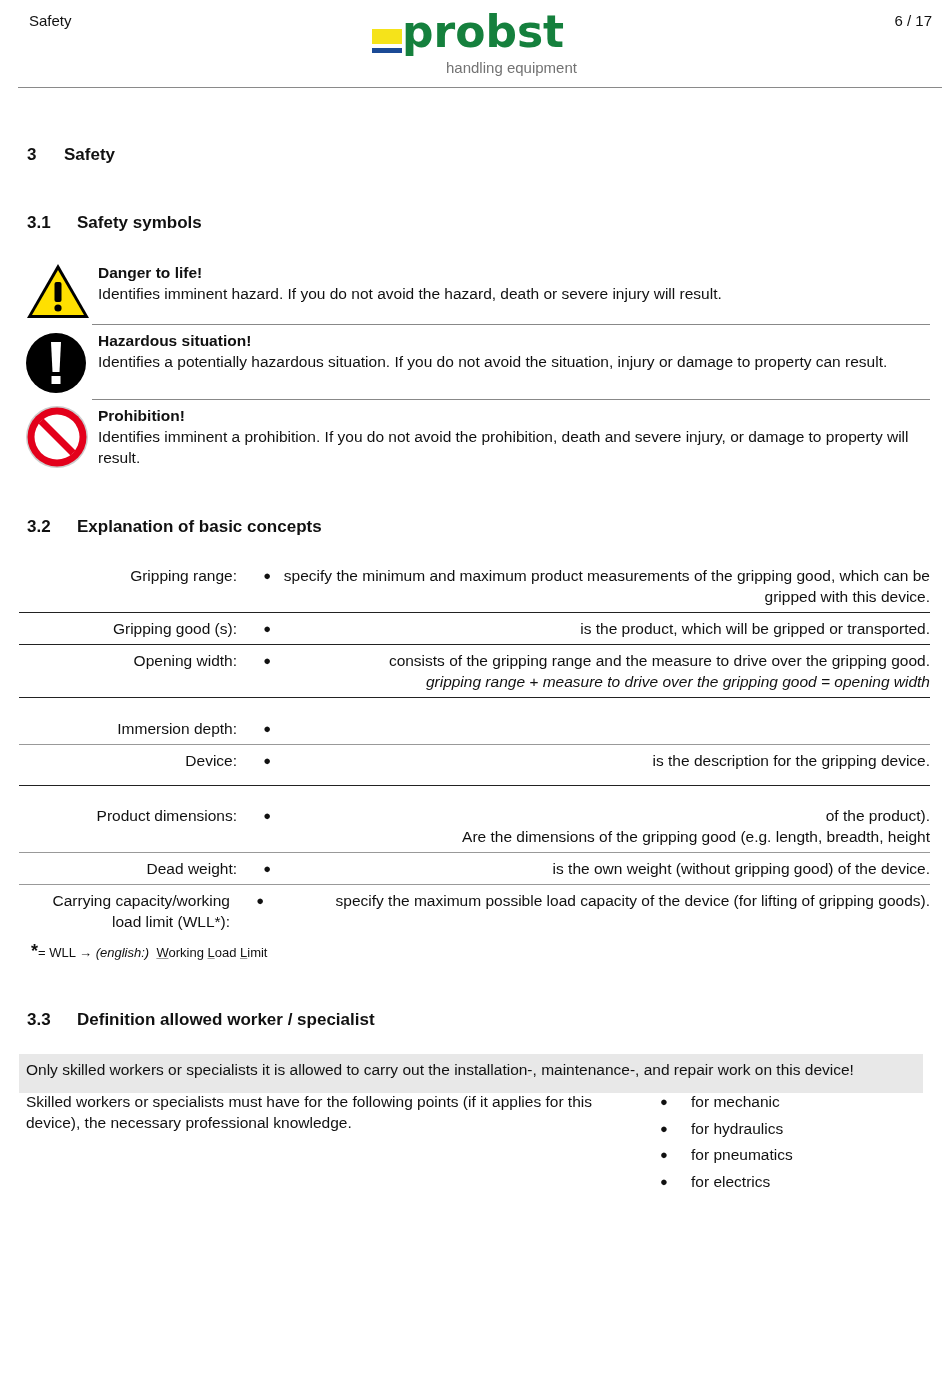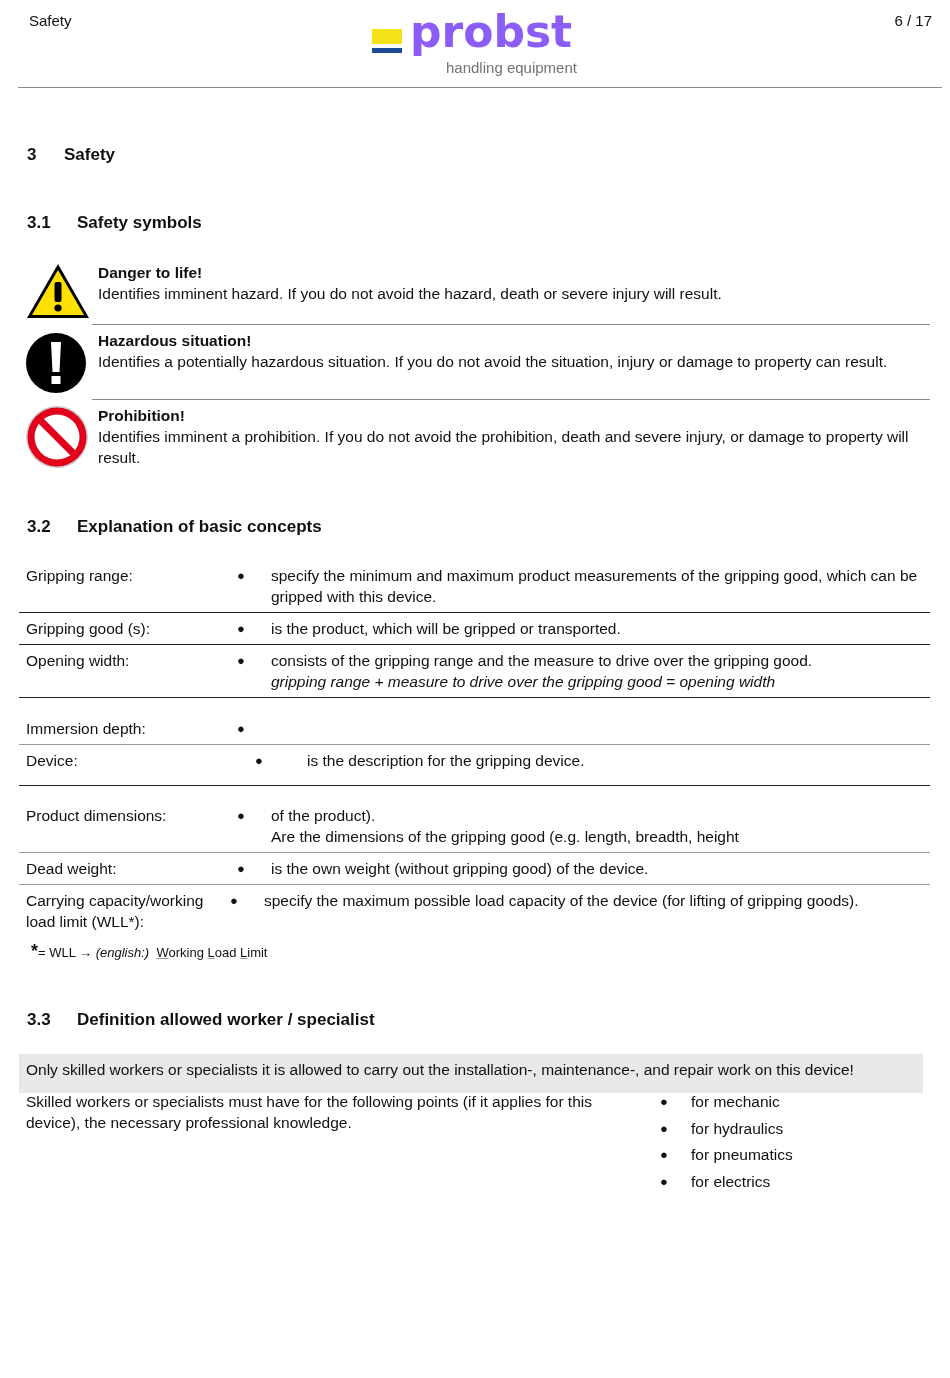--- a/index.html
+++ b/index.html
@@ -9,36 +9,36 @@
     color: #111111; font-size: 15.5px;
   }
   .abs { position: absolute; }
   .header-left { left: 29px; top: 12px; font-size: 15px; }
   .header-right { right: 18px; top: 12px; font-size: 15px; }
   .header-line { left: 18px; top: 87px; width: 924px; height: 0; border-top: 1.5px solid #8a8a8a; }
 
   .logo { left: 372px; top: 18px; width: 226px; height: 62px; }
   .logo-bar { position: absolute; left: 0; top: 11px; width: 30px; height: 15px; background: #f5e31a; }
   .logo-bar2 { position: absolute; left: 0; top: 30px; width: 30px; height: 5px; background: #1b4a96; }
-  .logo-word { position: absolute; left: 38px; top: -8px; font-family: "DejaVu Sans", sans-serif; font-weight: bold;
-    font-size: 44px; color: #8b5cf6; letter-spacing: 0px; line-height: 1; }
+  .logo-word { position: absolute; left: 30px; top: -8px; font-family: "DejaVu Sans", sans-serif; font-weight: bold;
+    font-size: 44px; color: #15803d; letter-spacing: 0px; line-height: 1; }
   .logo-sub { position: absolute; left: 74px; top: 41px; font-size: 15px; color: #737373; white-space: nowrap; }
 
   .h1 { left: 27px; top: 145px; font-size: 17px; font-weight: bold; }
   .h1 .num { display: inline-block; width: 37px; font-weight: bold; }
   .h2 { left: 27px; font-size: 17px; font-weight: bold; }
   .h2 .num { display: inline-block; width: 50px; }
 
   .sym-row { position: absolute; left: 22px; width: 908px; }
   .sym-icon { position: absolute; left: 0; width: 70px; height: 70px; }
   .sym-text { position: absolute; left: 76px; right: 0; line-height: 21px; }
   .sym-title { font-weight: bold; }
   .sym-sep { position: absolute; left: 92px; width: 838px; border-top: 1.5px solid #888; }
 
-  .concepts { position: absolute; left: 19px; top: 560px; width: 911px; }
+  .concepts { position: absolute; left: 19px; top: 560px; width: 911px; text-align: right; }
   .crow { position: relative; display: flex; line-height: 21px; }
   .crow .term { width: 211px; padding-left: 7px; flex: none; }
   .crow .bullet { width: 34px; flex: none; font-size: 13px; }
   .crow .def { flex: 1; }
   .crow .def .italic { font-style: italic; }
   .sep-dark { border-top: 1.5px solid #222; }
   .sep-grey { border-top: 1.5px solid #999; }
 
   .footnote { left: 31px; top: 941px; font-size: 13px; }
   .footnote .star { font-size: 18px; font-weight: bold; }
@@ -131,21 +131,21 @@
     <div class="bullet">●</div>
     <div class="def">
       <div>consists of the gripping range and the measure to drive over the gripping good.</div>
       <div class="italic">gripping range + measure to drive over the gripping good = opening width</div>
     </div>
   </div>
   <div class="crow sep-dark" style="padding:20px 0 5px 0;">
     <div class="term">Immersion depth:</div>
     <div class="bullet">●</div>
   </div>
-  <div class="crow sep-grey" style="padding:5px 0 14px 0;gap:18px;">
+  <div class="crow sep-grey" style="padding:5px 0 14px 0;">
     <div class="term">Device:</div>
     <div class="bullet">●</div>
     <div class="def">is the description for the gripping device.</div>
   </div>
   <div class="crow sep-dark" style="padding:19px 0 5px 0;">
     <div class="term">Product dimensions:</div>
     <div class="bullet">●</div>
     <div class="def">
       <div>of the product).</div>
       <div>Are the dimensions of the gripping good (e.g. length, breadth, height</div>

